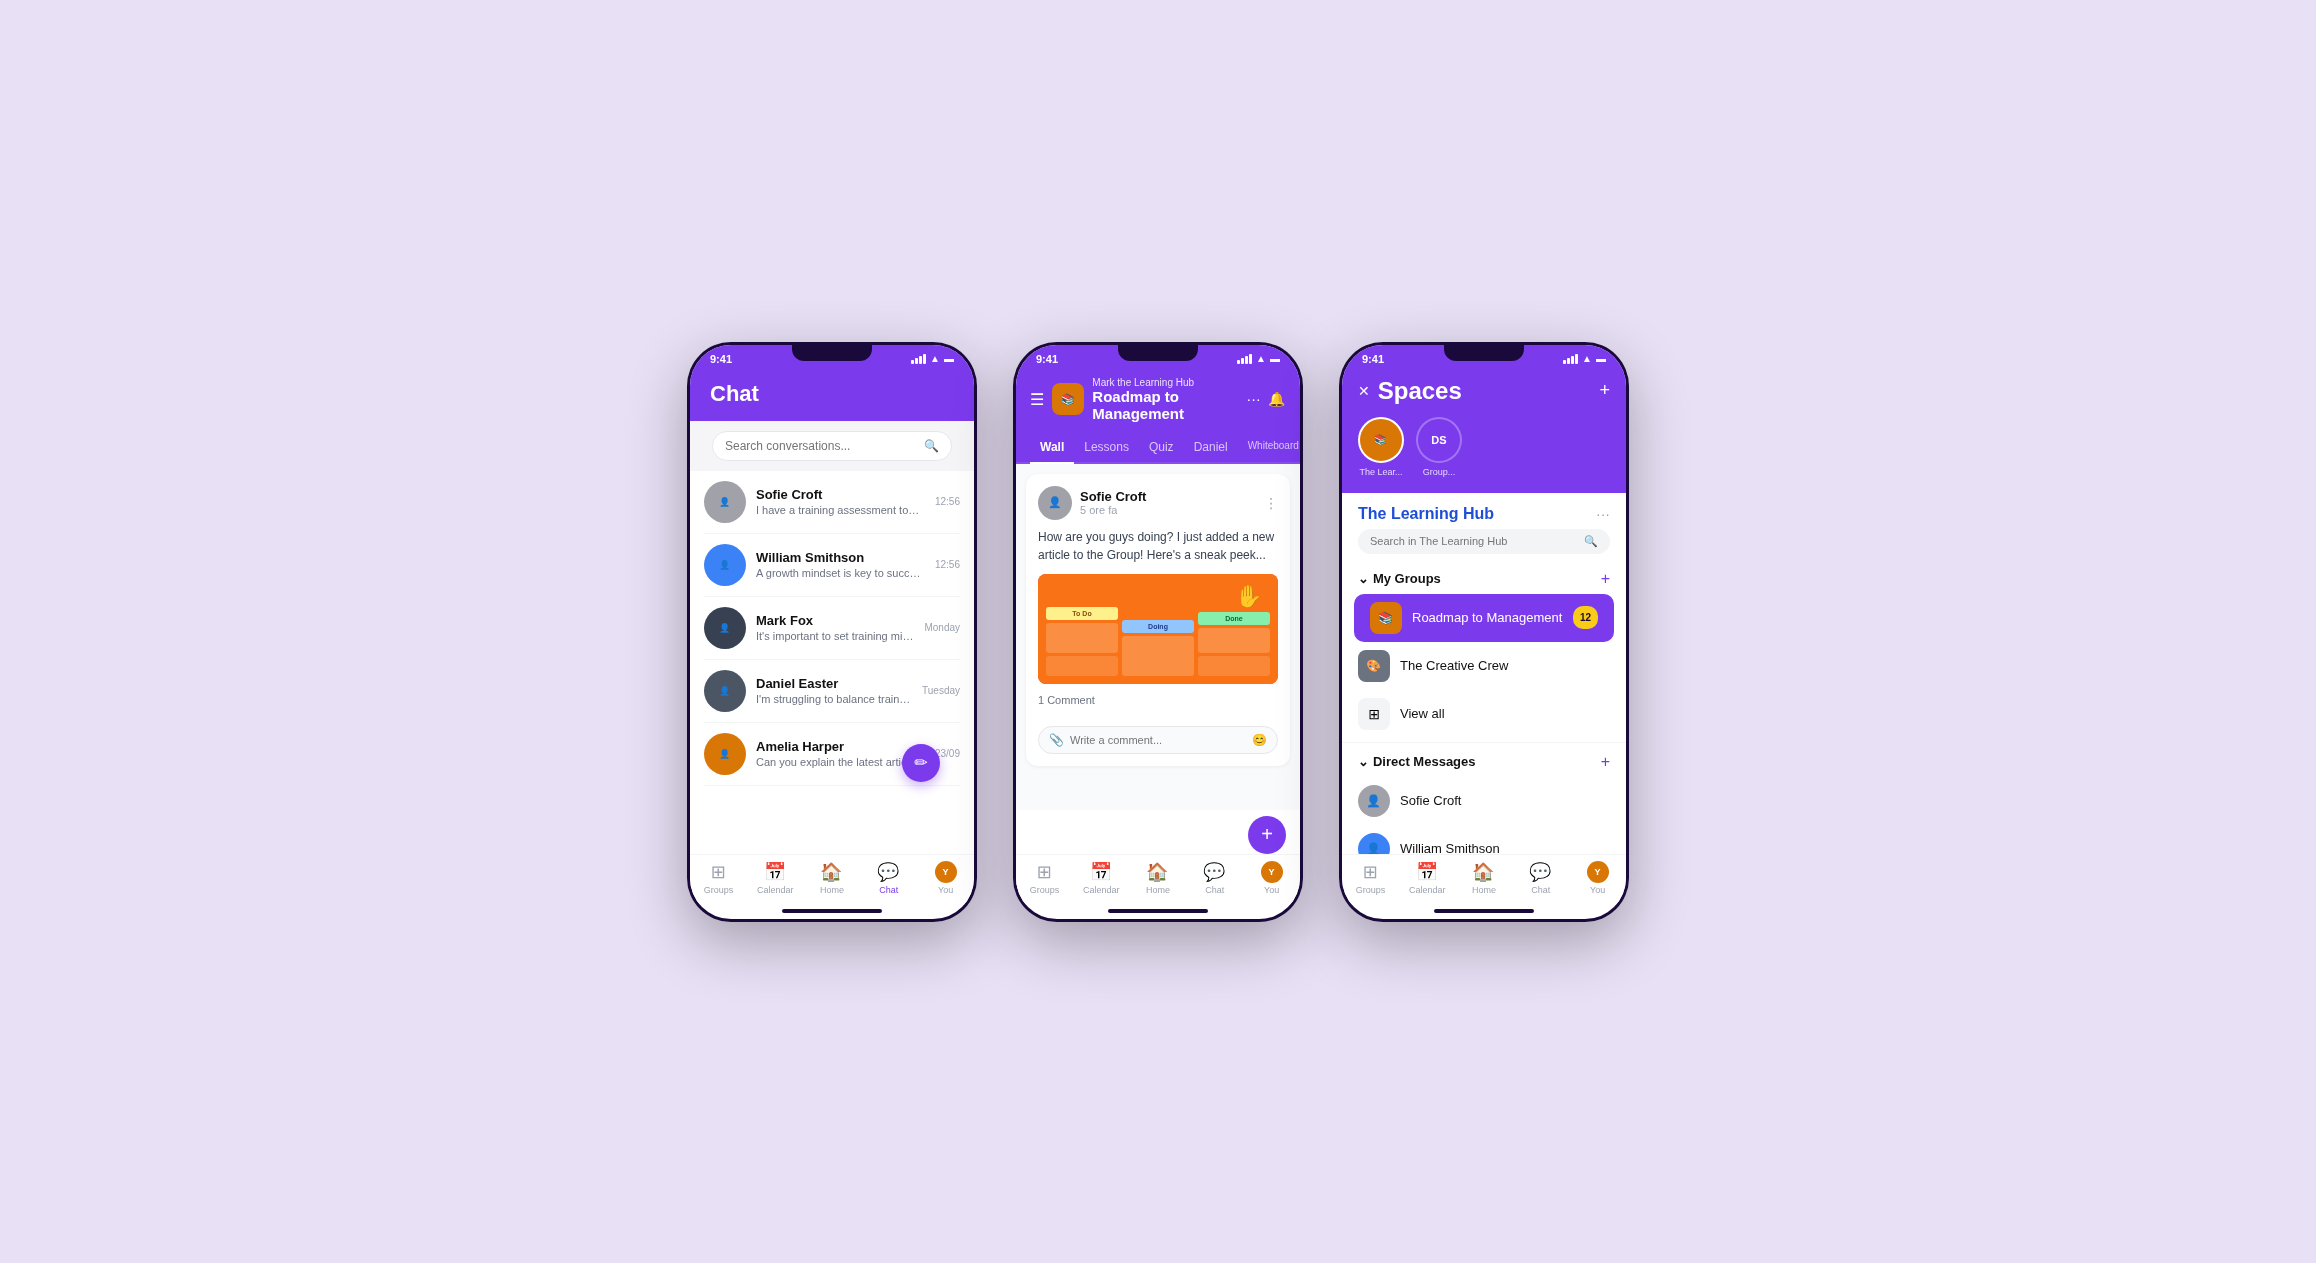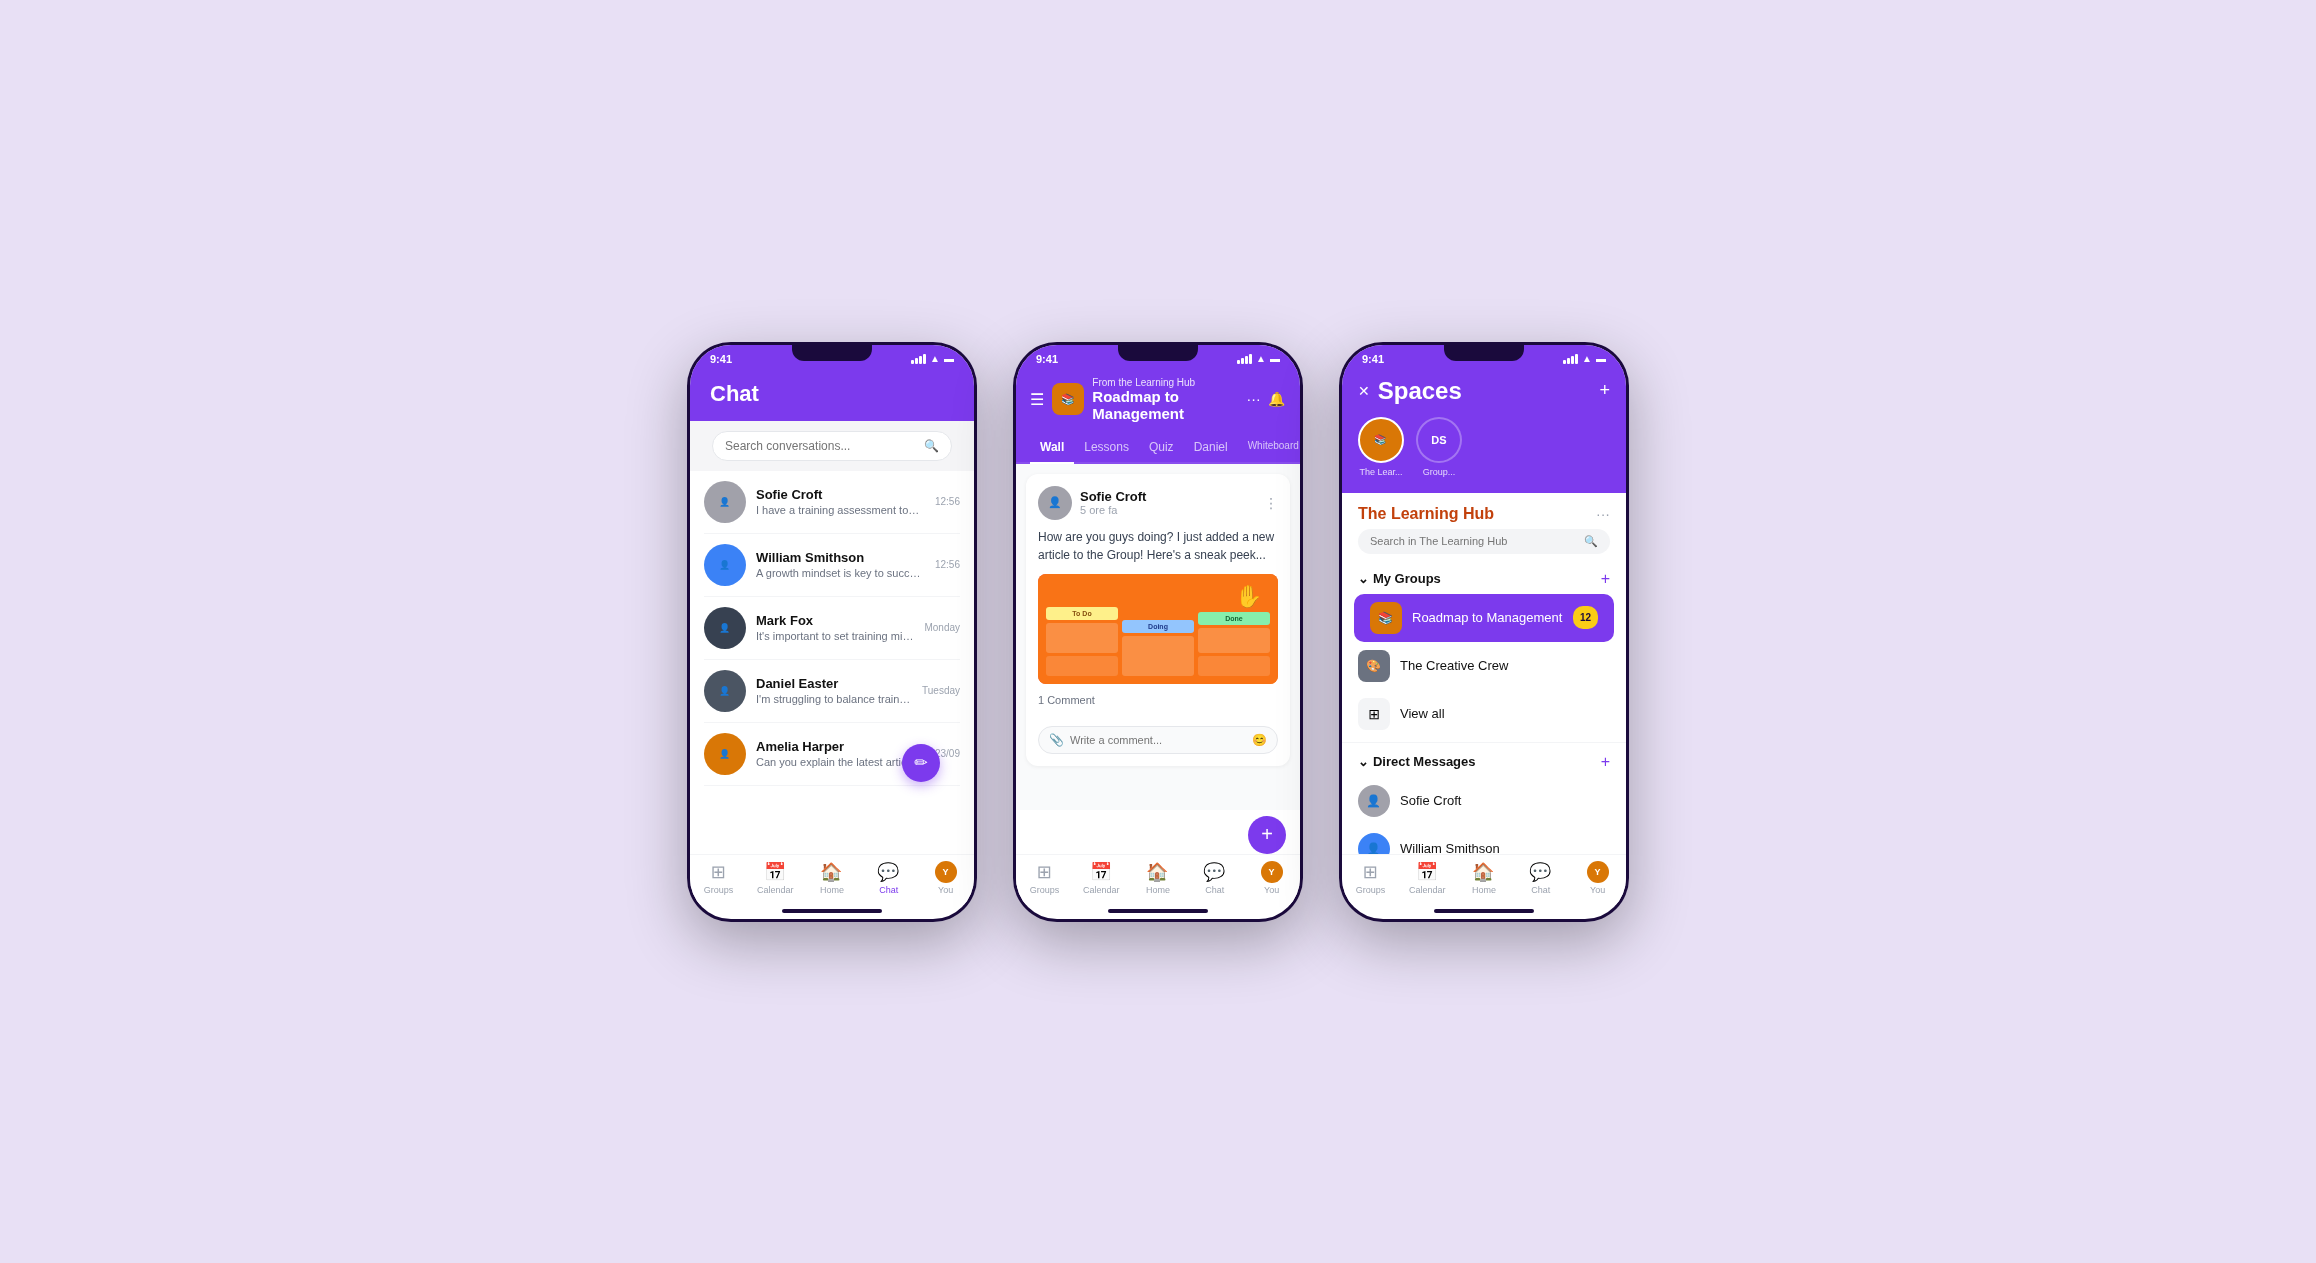--- a/index.html
+++ b/index.html
@@ -319,21 +319,21 @@
       flex: 1;
       overflow-y: auto;
       background: white;
     }
     .hub-header {
       padding: 12px 16px 6px;
       display: flex;
       align-items: center;
       justify-content: space-between;
     }
-    .hub-title { font-size: 16px; font-weight: 700; color: #c2410c; }
+    .hub-title { font-size: 16px; font-weight: 700; color: #1d4ed8; }
     .hub-search {
       margin: 0 16px 10px;
       background: #f3f4f6;
       border-radius: 20px;
       display: flex;
       align-items: center;
       padding: 6px 12px;
       gap: 6px;
     }
     .hub-search input {
@@ -588,21 +588,21 @@
           <span style="font-size:10px">▲</span>
           <span style="font-size:10px">▬</span>
         </div>
       </div>
 
       <div class="phone2-header">
         <div class="phone2-header-top">
           <span class="hamburger">☰</span>
           <div class="group-avatar" style="background:#d97706;font-size:11px">📚</div>
           <div class="group-info">
-            <div class="group-sub">From the Learning Hub</div>
+            <div class="group-sub">Mark the Learning Hub</div>
             <div class="group-title">Roadmap to Management</div>
           </div>
           <div class="header-actions">
             <span>···</span>
             <span>🔔</span>
           </div>
         </div>
       </div>
 
       <div class="tabs-row">

